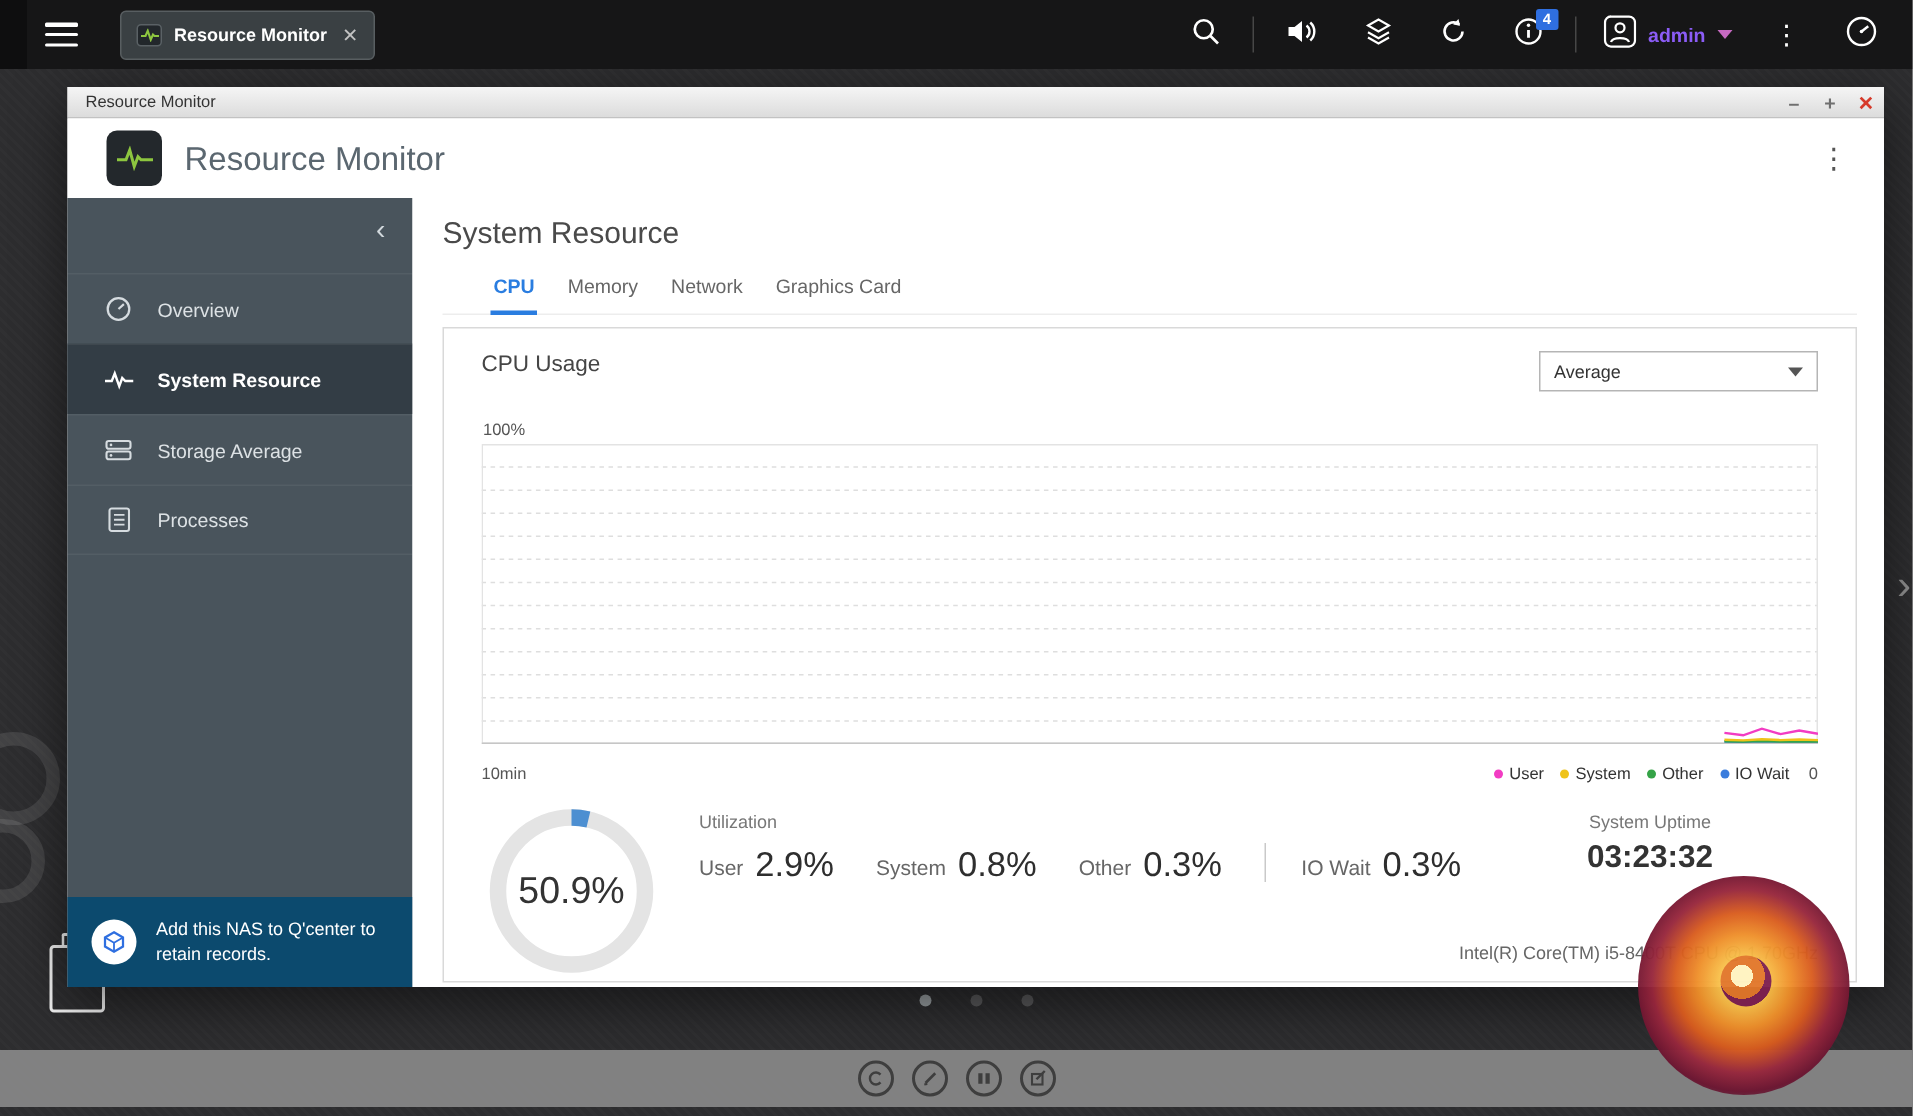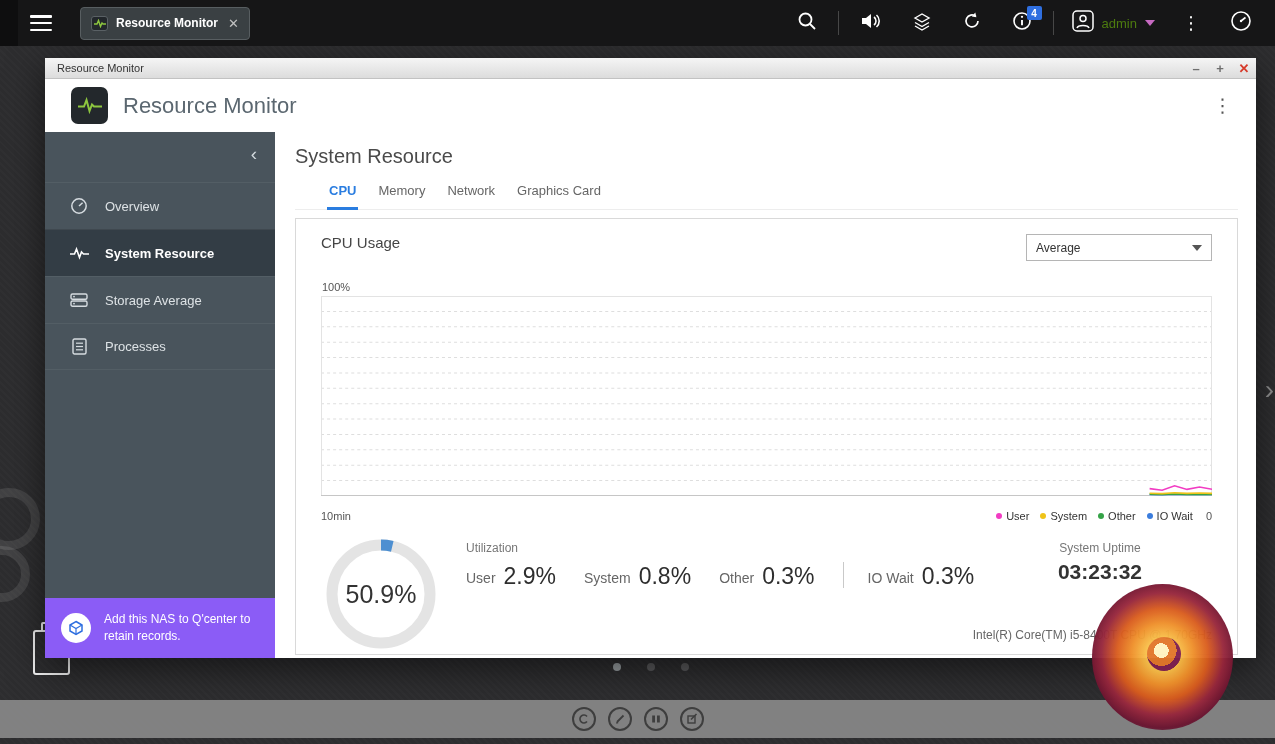--- a/index.html
+++ b/index.html
@@ -16,21 +16,21 @@
   .hamburger { width:22px; height:16px; margin-left:12px; display:flex; flex-direction:column; justify-content:space-between; cursor:pointer; }
   .hamburger span { display:block; height:2.5px; background:#fff; border-radius:1px; }
   .task-tab { margin-left:28px; height:33px; background:#3a4043; border:1px solid #585e61; border-radius:4px; display:flex; align-items:center; padding:0 10px; gap:8px; color:#fff; font-size:12px; font-weight:bold; cursor:pointer; }
   .tab-app-icon { width:17px; height:15px; background:#22272b; border:1px solid #5a6165; border-radius:3px; display:flex; align-items:center; justify-content:center; }
   .tab-close { color:#c2c2c2; font-size:13px; font-weight:normal; margin-left:2px; cursor:pointer; }
   .taskbar-right { margin-left:auto; display:flex; align-items:center; padding-right:8px; }
   .tb-btn { padding:0 15px; height:46px; display:flex; align-items:center; position:relative; cursor:pointer; }
   .tb-divider { width:1px; height:24px; background:#474747; margin:0 6px; }
   .tb-badge { position:absolute; top:6px; right:5px; min-width:15px; height:14px; background:#2f6fe0; color:#fff; font-size:10px; font-weight:bold; display:flex; align-items:center; justify-content:center; border-radius:2px; padding:0 2px; }
   .user-group { display:flex; align-items:center; gap:8px; padding:0 12px; cursor:pointer; }
-  .user-label { color:#4d7c0f; font-size:13px; font-weight:normal; }
+  .user-label { color:#8b5cf6; font-size:13px; font-weight:bold; }
   .user-caret { width:0; height:0; border-left:5px solid transparent; border-right:5px solid transparent; border-top:6px solid #c66ac2; }
   .kebab { color:#fff; font-size:18px; line-height:1; }
 
   
   .window { position:absolute; left:45px; top:58px; width:1211px; height:600px; background:#fff; box-shadow:0 10px 34px rgba(0,0,0,0.55); z-index:4; display:flex; flex-direction:column; }
   .window-titlebar { height:21px; background:linear-gradient(#f5f5f5,#dcdcdc); border-bottom:1px solid #c2c2c2; display:flex; align-items:center; font-size:11px; color:#333; padding-left:12px; flex:none; }
   .win-controls { margin-left:auto; display:flex; height:100%; }
   .win-btn { width:24px; display:flex; align-items:center; justify-content:center; font-size:13px; font-weight:bold; color:#6f6f6f; cursor:pointer; }
   .win-btn.close { color:#d63a2a; }
   .window-header { height:53px; background:#fff; display:flex; align-items:center; padding:0 16px 0 26px; flex:none; }
@@ -40,21 +40,21 @@
   .window-body { flex:1; display:flex; min-height:0; }
 
   
   .sidebar { width:230px; background:#49545c; position:relative; flex:none; }
   .collapse { position:absolute; top:12px; right:18px; color:#d2d9dd; font-size:19px; cursor:pointer; line-height:1; }
   .nav { margin-top:50px; }
   .nav-item { height:47px; display:flex; align-items:center; padding-left:24px; gap:16px; font-size:13px; color:#dde2e5; border-top:1px solid rgba(255,255,255,0.06); cursor:pointer; }
   .nav-item:last-child { border-bottom:1px solid rgba(255,255,255,0.06); }
   .nav-item.active { background:#333d45; color:#fff; font-weight:bold; }
   .nav-icon { width:20px; display:flex; justify-content:center; }
-  .qcenter { position:absolute; left:0; right:0; bottom:0; background:#8b5cf6; padding:13px 16px; display:flex; gap:13px; align-items:center; }
+  .qcenter { position:absolute; left:0; right:0; bottom:0; background:#0c4a6e; padding:13px 16px; display:flex; gap:13px; align-items:center; }
   .qcenter-icon { width:30px; height:30px; border-radius:50%; background:#fff; display:flex; align-items:center; justify-content:center; flex:none; }
   .qcenter p { font-size:12px; line-height:17px; color:#fff; }
 
   
   .content { flex:1; background:#fff; padding:13px 18px 0 20px; position:relative; min-width:0; }
   .page-title { font-size:20px; font-weight:400; color:#4a4a4a; margin-bottom:15px; }
   .tabs { display:flex; gap:18px; padding-left:32px; border-bottom:1px solid #ededed; }
   .tab { font-size:13px; color:#666; padding:0 2px 9px; cursor:pointer; border-bottom:3px solid transparent; margin-bottom:-1px; }
   .tab.active { color:#2a7de0; font-weight:bold; border-bottom-color:#2a7de0; }
   .card { border:1px solid #d9d9d9; margin-top:8px; height:437px; position:relative; padding:15px 25px 0 25px; }

